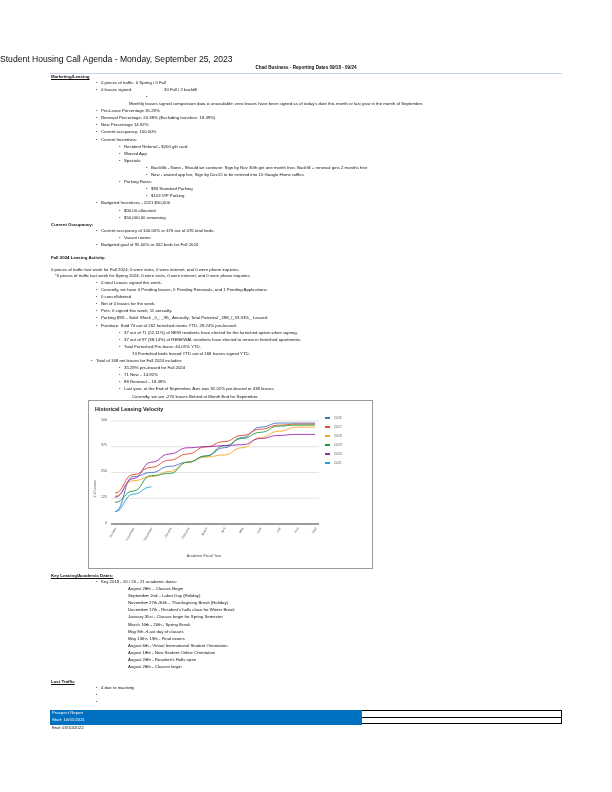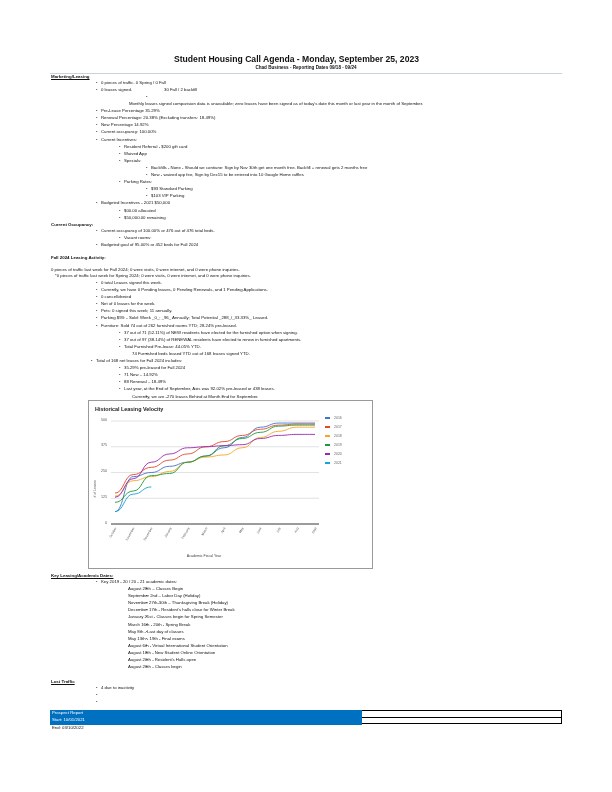--- a/index.html
+++ b/index.html
@@ -1,18 +1,18 @@
 <!DOCTYPE html>
 <html><head>
 <meta charset="utf-8">
 <style>
   html, body { margin:0; padding:0; background:#ffffff; }
   body { width:612px; height:792px; position:relative; overflow:hidden;
          font-family:"Liberation Sans", sans-serif; color:#111; font-size:4.3px; line-height:1.0; }
-  .title { position:absolute; left:0; width:593px; top:55px; text-align:center; font-size:8.6px; font-weight:bold; }
+  .title { position:absolute; left:0; width:593px; top:55px; text-align:left; font-size:8.6px; font-weight:normal; }
   .subtitle { position:absolute; left:0; width:612px; top:66px; text-align:center; font-size:4.6px; font-weight:bold; }
   .rule { position:absolute; left:50px; top:73px; width:512px; height:1px; background:#c6d3e2; }
   .hdr { position:absolute; left:51px; font-weight:bold; text-decoration:underline; font-size:4.4px; }
   .hdr.plain { text-decoration:none; }
   ul { list-style:none; margin:0; padding:0; }
   .blk { position:absolute; }
   .li { position:relative; height:7.1px; white-space:nowrap; }
   .li::before { content:"\2022"; position:absolute; left:-5px; top:0; }
   .li.nob::before { content:""; }
   .l1 { padding-left:0; }

